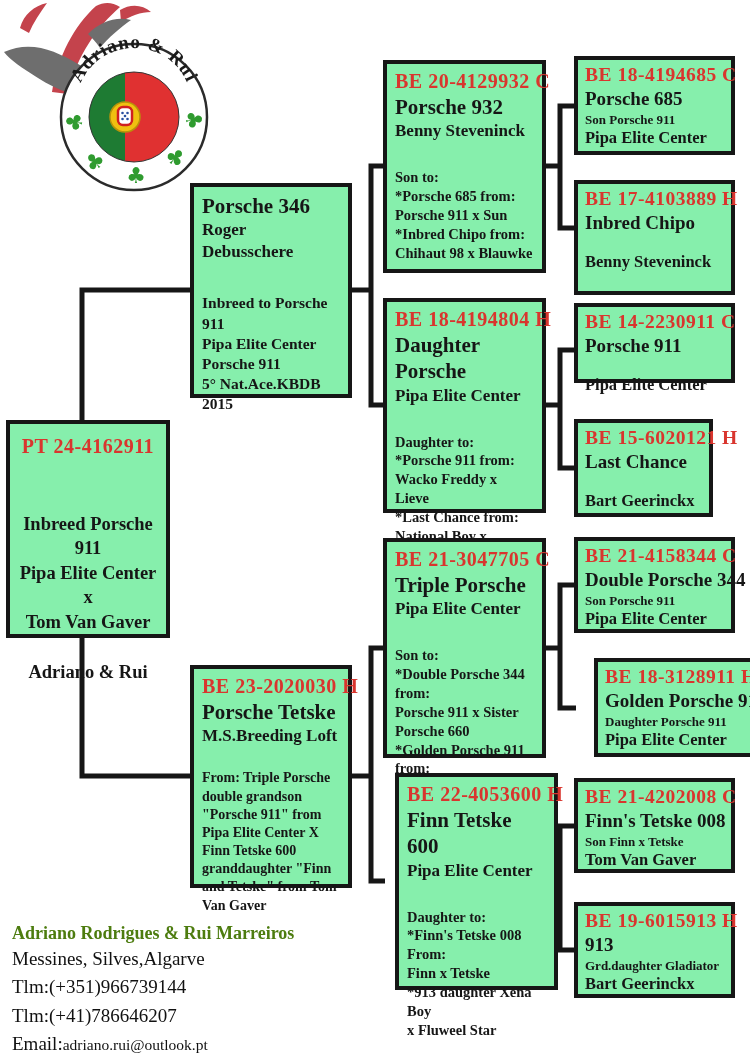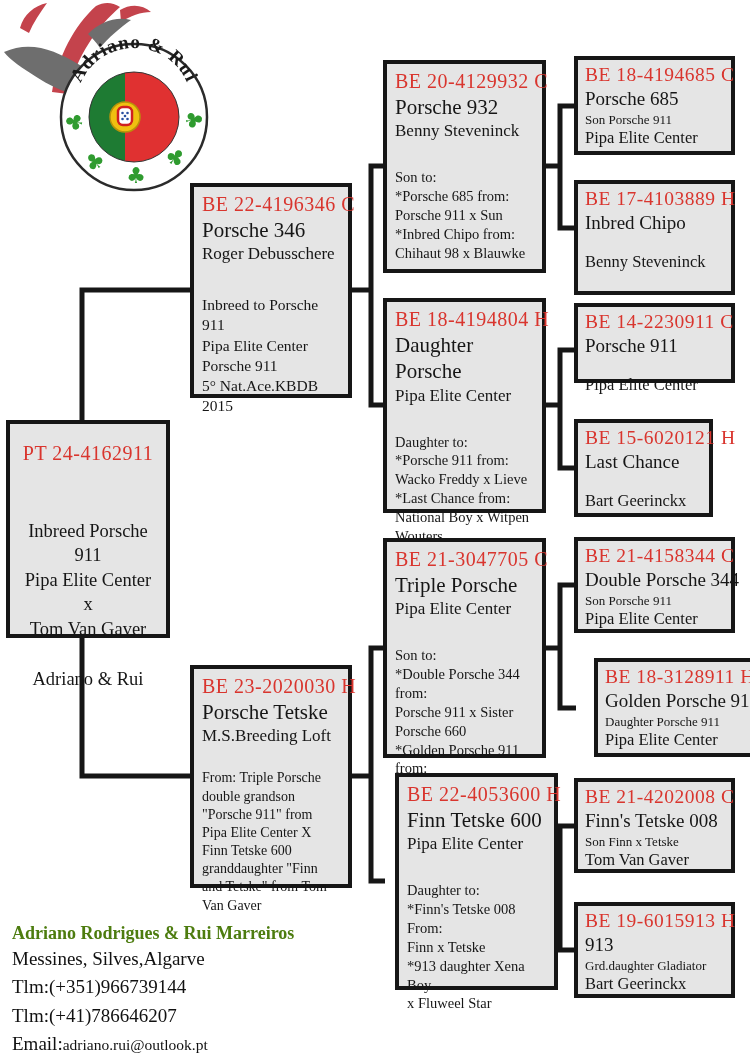--- a/index.html
+++ b/index.html
@@ -2,36 +2,36 @@
 <html><head>
 <meta charset="utf-8">
 <style>
   html,body{margin:0;padding:0;background:#ffffff;}
   #canvas{
     position:relative;width:750px;height:1060px;background:#ffffff;overflow:hidden;
     font-family:"Liberation Serif","DejaVu Serif",serif;color:#161616;
   }
   #connectors{position:absolute;left:0;top:0;}
   .pbox{
-    position:absolute;box-sizing:border-box;background:#e5e5e5;
-    border:4px solid #161616;padding:5px 8px 4px 8px;
+    position:absolute;box-sizing:border-box;background:#86efac;
+    border:4px solid #161616;padding:5px 8px 4px 8px;font-weight:bold;
   }
   .ring{
     color:#d9352e;font-size:20px;line-height:1.2;text-align:center;
     letter-spacing:.5px;white-space:nowrap;
   }
   .name{font-size:21px;line-height:1.25;margin-top:1px;}
   .subtitle{font-size:17px;line-height:1.3;}
   .details{
     font-size:14.5px;line-height:1.3;margin-top:26px;white-space:pre-line;
   }
   .details.tight{margin-top:22px;font-size:14px;}
   .details.lg{font-size:15.5px;margin-top:30px;}
   
-  .subject{display:flex;flex-direction:column;align-items:center;text-align:center;padding-top:17px;}
+  .subject{display:flex;flex-direction:column;align-items:center;text-align:center;padding-top:10px;}
   .subject .sub-body{margin-top:54px;font-size:18.5px;line-height:1.32;white-space:pre-line;}
   .subject .sub-owner{margin-top:28px;font-size:18.5px;}
   
   .ggbox{padding:3px 7px;}
   .ggbox .ring{font-size:19.5px;}
   .ggbox .ggname{font-size:19px;line-height:1.15;margin-top:2px;white-space:nowrap;}
   .ggbox .ggsub{font-size:13px;line-height:1.3;min-height:17px;margin-top:2px;}
   .ggbox .ggowner{font-size:16.5px;line-height:1.15;}
   
   .footer{position:absolute;left:12px;top:922px;width:420px;}
@@ -112,21 +112,20 @@
   <div class="pbox subject" style="left:6px;top:420px;width:164px;height:218px;">
     <div class="ring">PT 24-4162911</div>
     <div class="sub-body">Inbreed Porsche 911
 Pipa Elite Center
 x
 Tom Van Gaver</div>
     <div class="sub-owner">Adriano &amp; Rui</div>
   </div>
 
   <div class="pbox" style="left:190px;top:183px;width:162px;height:215px;">
-    <div class="ring">BE 22-4196346 C</div>
     <div class="name">Porsche 346</div>
     <div class="subtitle">Roger Debusschere</div>
     <div class="details lg">Inbreed to Porsche 911
 Pipa Elite Center
 Porsche 911
 5° Nat.Ace.KBDB 2015</div>
   </div>
 
   <div class="pbox" style="left:190px;top:665px;width:162px;height:223px;">
     <div class="ring">BE 23-2020030 H</div>

